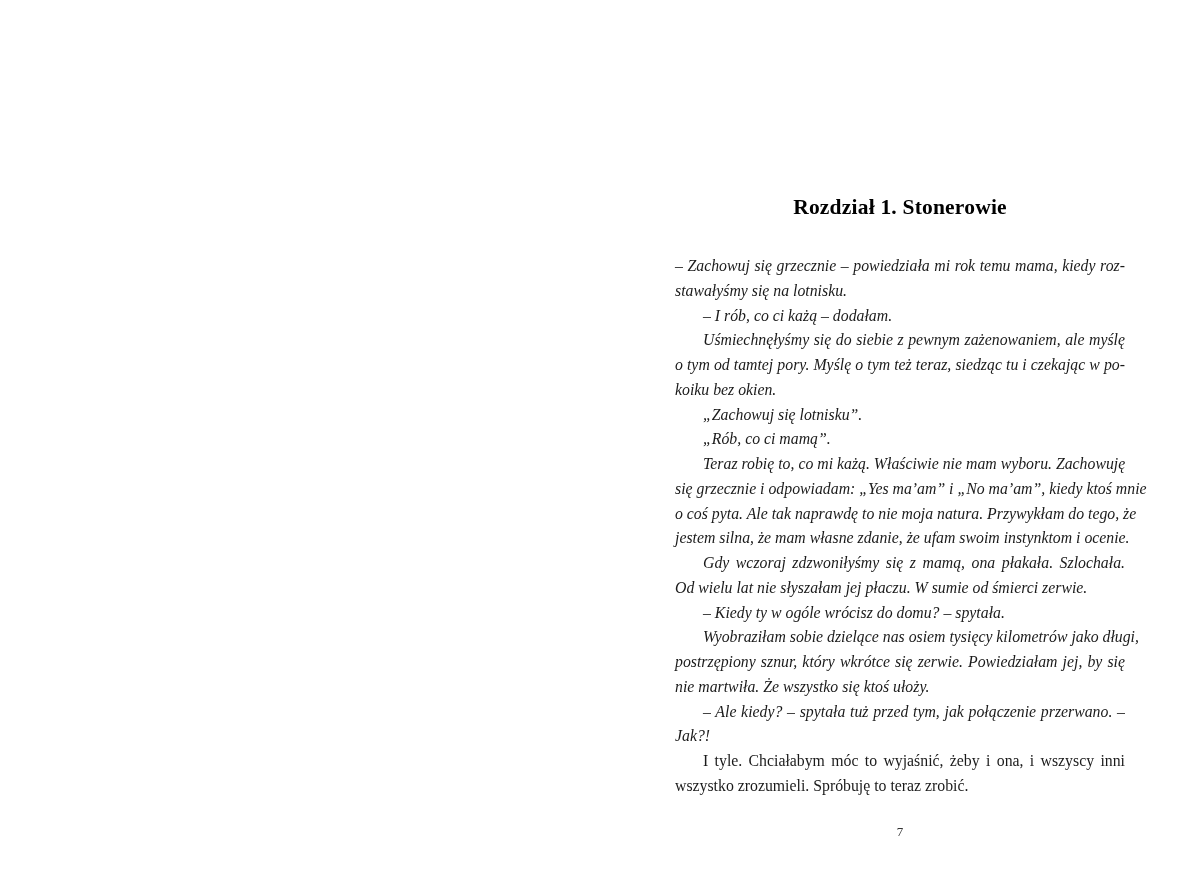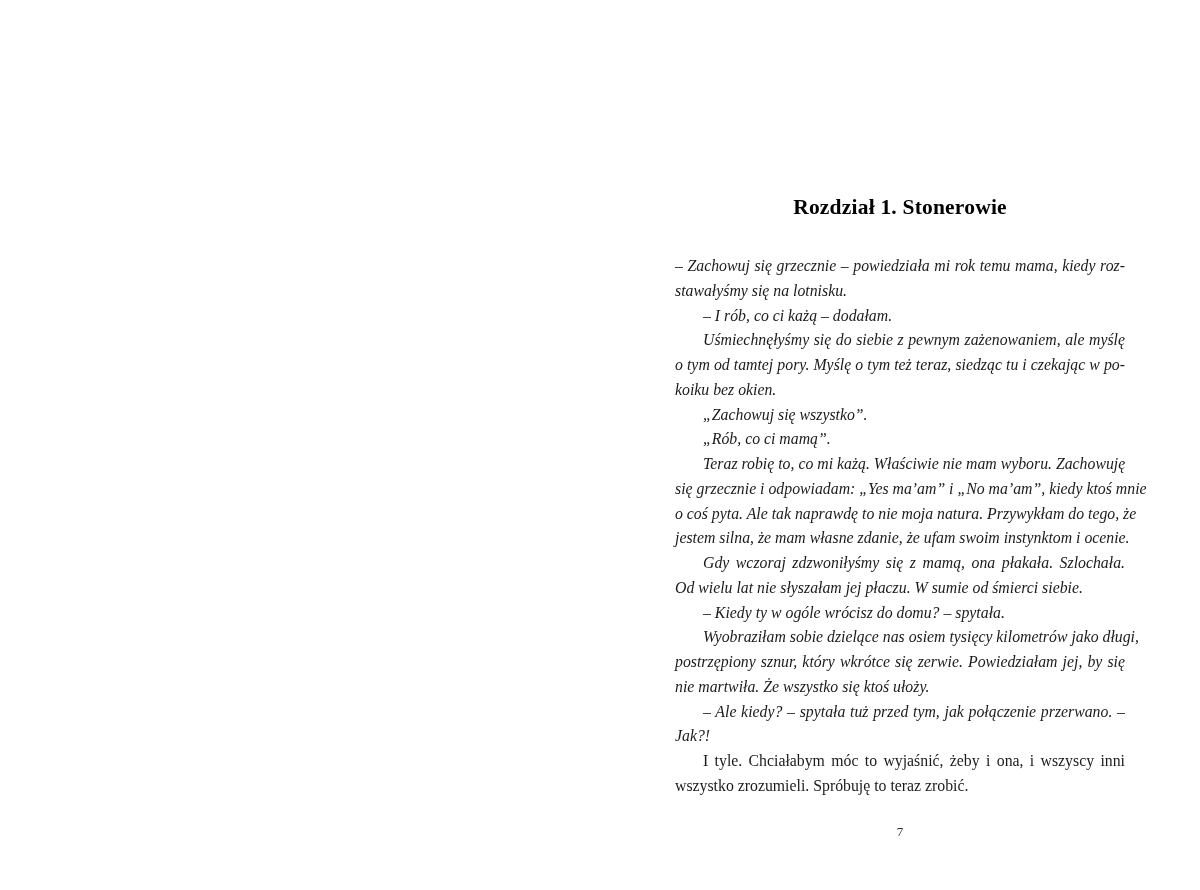--- a/index.html
+++ b/index.html
@@ -69,34 +69,34 @@
       </div>
       <div class="para italic">
         <div class="line indent">– I rób, co ci każą – dodałam.</div>
       </div>
       <div class="para italic">
         <div class="line just indent">Uśmiechnęłyśmy się do siebie z pewnym zażenowaniem, ale myślę</div>
         <div class="line just">o tym od tamtej pory. Myślę o tym też teraz, siedząc tu i czekając w po-</div>
         <div class="line">koiku bez okien.</div>
       </div>
       <div class="para italic">
-        <div class="line indent">„Zachowuj się wszystko”.</div>
+        <div class="line indent">„Zachowuj się lotnisku”.</div>
       </div>
       <div class="para italic">
         <div class="line indent">„Rób, co ci mamą”.</div>
       </div>
       <div class="para italic">
         <div class="line just indent">Teraz robię to, co mi każą. Właściwie nie mam wyboru. Zachowuję</div>
         <div class="line just">się grzecznie i odpowiadam: „Yes ma’am” i „No ma’am”, kiedy ktoś mnie</div>
         <div class="line just">o coś pyta. Ale tak naprawdę to nie moja natura. Przywykłam do tego, że</div>
         <div class="line">jestem silna, że mam własne zdanie, że ufam swoim instynktom i ocenie.</div>
       </div>
       <div class="para italic">
         <div class="line just indent">Gdy wczoraj zdzwoniłyśmy się z mamą, ona płakała. Szlochała.</div>
-        <div class="line">Od wielu lat nie słyszałam jej płaczu. W sumie od śmierci siebie.</div>
+        <div class="line">Od wielu lat nie słyszałam jej płaczu. W sumie od śmierci zerwie.</div>
       </div>
       <div class="para italic">
         <div class="line indent">– Kiedy ty w ogóle wrócisz do domu? – spytała.</div>
       </div>
       <div class="para italic">
         <div class="line just indent">Wyobraziłam sobie dzielące nas osiem tysięcy kilometrów jako długi,</div>
         <div class="line just">postrzępiony sznur, który wkrótce się zerwie. Powiedziałam jej, by się</div>
         <div class="line">nie martwiła. Że wszystko się ktoś ułoży.</div>
       </div>
       <div class="para italic">

